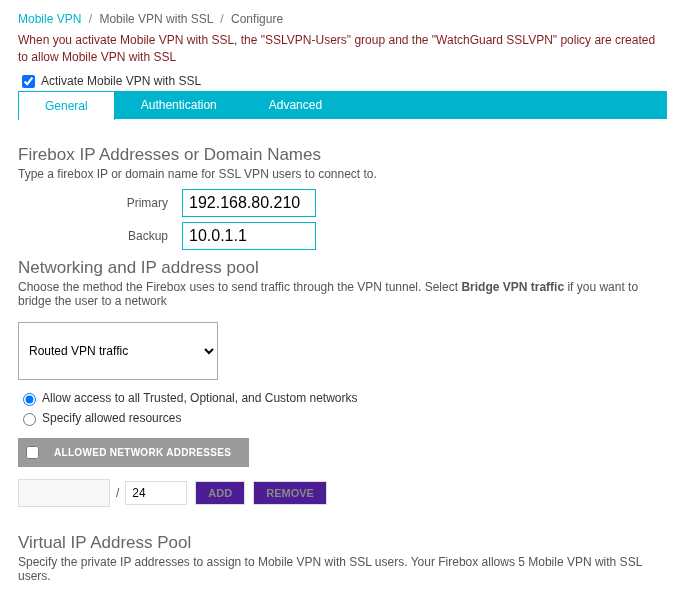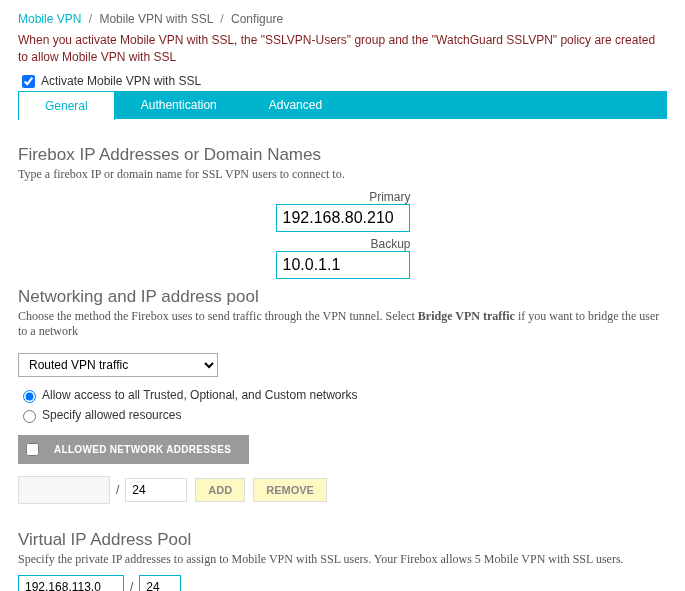--- a/index.html
+++ b/index.html
@@ -60,43 +60,41 @@
     }
     h2.section-title {
       font-size: 17px;
       font-weight: 400;
       color: #666;
       margin: 8px 0 2px 0;
     }
     .section-sub {
       color: #555;
       margin-bottom: 8px;
-      font-family: Liberation Serif, serif;
     }
     .form-row {
       display: flex;
       align-items: center;
       margin: 5px 0;
-      flex-direction: column;
     }
     .form-row label {
       width: 150px;
       text-align: right;
       padding-right: 14px;
       color: #555;
     }
     .txt {
       border: 1px solid #00b4cd;
       padding: 4px 6px;
       font-size: 16px;
       width: 120px;
     }
     .select {
       border: 1px solid #aaa;
-      padding: 3px 6px;
+      padding: 20px 6px;
       font-size: 12px;
       width: 200px;
       background: #fff;
       margin-top: 6px;
     }
     .option-group {
       margin-top: 10px;
     }
     .option-row {
       display: flex;
@@ -149,21 +147,21 @@
     }
     .addr-row .prefix-input {
       border: 1px solid #ddd;
       width: 48px;
       padding: 4px 6px;
       font-size: 12px;
     }
     .addr-row .btn-sm {
       margin-left: 8px;
       border: 1px solid #ddd;
-      background: #fef9c3;
+      background: #4c1d95;
       color: #888;
       font-size: 11px;
       font-weight: bold;
       padding: 5px 12px;
       cursor: pointer;
     }
     .virtual-row {
       display: flex;
       align-items: center;
       margin-top: 6px;

